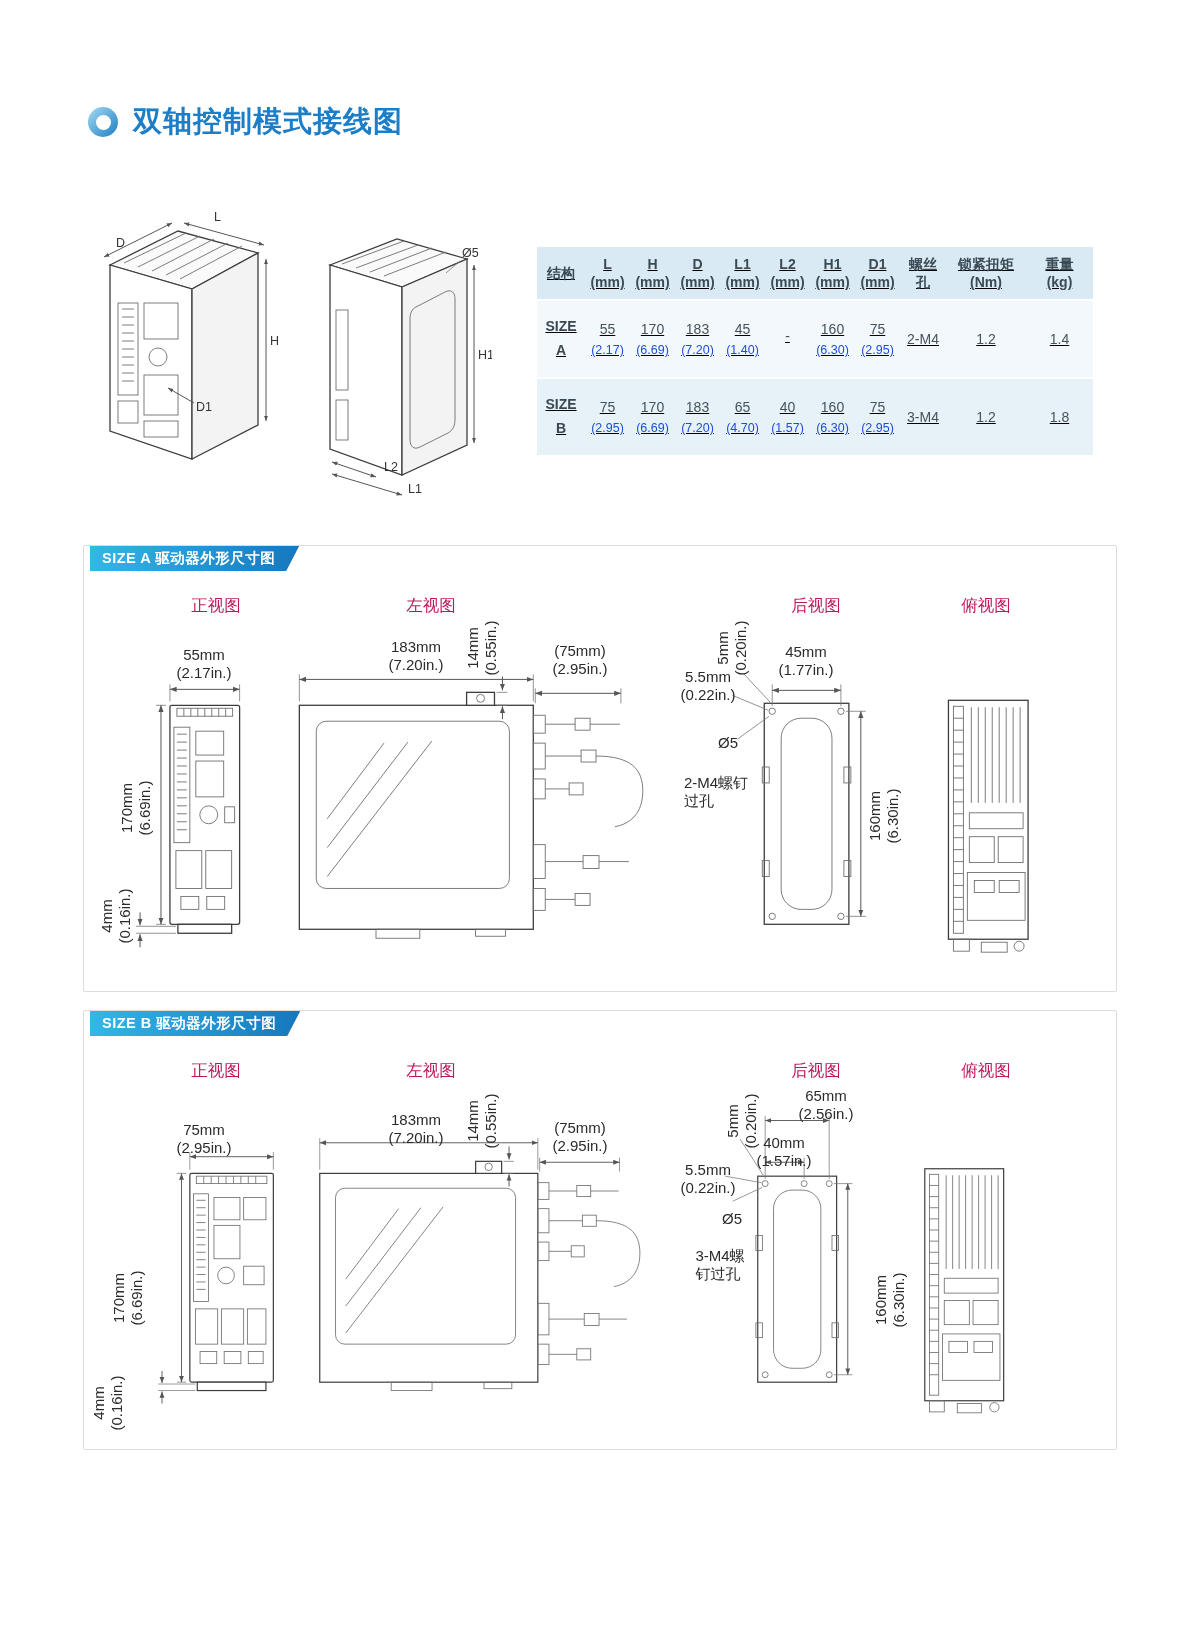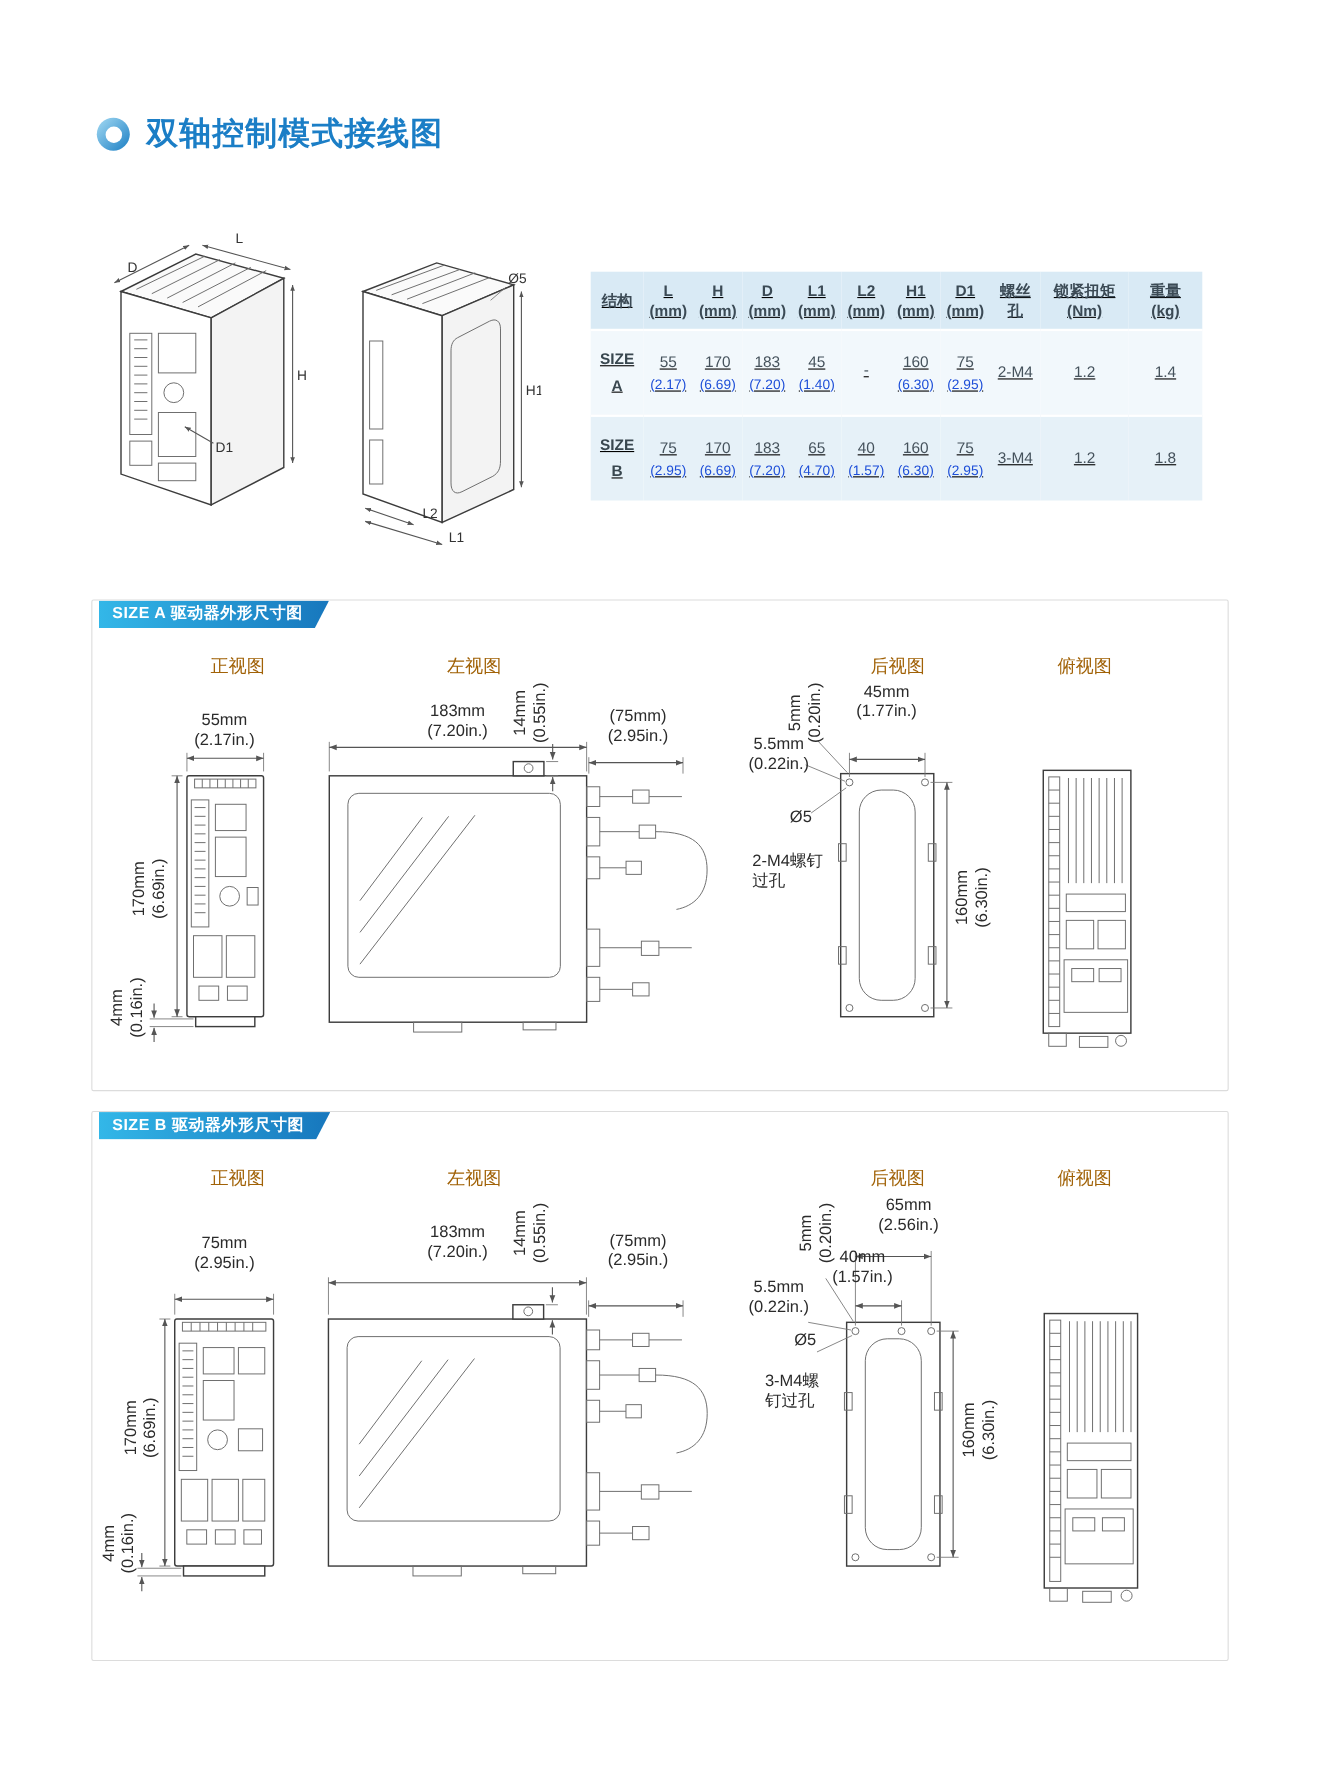--- a/index.html
+++ b/index.html
@@ -44,21 +44,21 @@
   .spec .rname span { display: block; font-size: 14px; font-weight: bold; color: #39474f; line-height: 1.7; }
 
   
   .panel { position: absolute; left: 83px; width: 1034px; background: #fff;
            border: 1px solid #dcdcdc; border-radius: 2px; }
   .tab { position: absolute; top: 0; left: 6px; height: 25px; line-height: 25px;
          padding: 0 24px 0 12px; color: #fff; font-size: 14.5px; font-weight: bold; letter-spacing: .5px;
          background: linear-gradient(90deg, #33b7e8, #1777bd);
          clip-path: polygon(0 0, 100% 0, calc(100% - 13px) 100%, 0 100%); }
   .vlabel { position: absolute; top: 60px; transform: translate(-50%,-50%);
-            font-size: 16.5px; color: #a16207; white-space: nowrap; }
+            font-size: 16.5px; color: #be185d; white-space: nowrap; }
   .draw { position: absolute; inset: 0; width: 100%; height: 100%; }
   .dlabel { position: absolute; transform: translate(-50%,-50%); font-size: 15px; color: #2b2b2b;
             line-height: 1.18; text-align: center; white-space: nowrap; }
   .dlabel.rot { transform: translate(-50%,-50%) rotate(-90deg); }
   .dlabel.left { text-align: left; }
 </style>
 </head>
 <body>
 
 <div class="page">
@@ -414,42 +414,42 @@
       <div>(0.55in.)</div>
     </div>
     <div class="dlabel" style="left:496px;top:114px">
       <div>(75mm)</div>
       <div>(2.95in.)</div>
     </div>
     <div class="dlabel rot" style="left:648px;top:102px">
       <div>5mm</div>
       <div>(0.20in.)</div>
     </div>
-    <div class="dlabel" style="left:722px;top:92px">
+    <div class="dlabel" style="left:722px;top:115px">
       <div>45mm</div>
       <div>(1.77in.)</div>
     </div>
     <div class="dlabel" style="left:624px;top:140px">
       <div>5.5mm</div>
       <div>(0.22in.)</div>
     </div>
     <div class="dlabel" style="left:644px;top:197px">
       <div>Ø5</div>
     </div>
     <div class="dlabel left" style="left:632px;top:246px">
       <div>2-M4螺钉</div>
       <div>过孔</div>
     </div>
     <div class="dlabel rot" style="left:800px;top:270px">
       <div>160mm</div>
       <div>(6.30in.)</div>
     </div>
   </section>
 
-  <section class="panel" style="top:1010px;height:500px">
+  <section class="panel" style="top:1010px;height:440px">
     <div class="tab">SIZE B 驱动器外形尺寸图</div>
     <div class="vlabel" style="left:132px">正视图</div>
     <div class="vlabel" style="left:347px">左视图</div>
     <div class="vlabel" style="left:732px">后视图</div>
     <div class="vlabel" style="left:902px">俯视图</div>
 
     <svg class="draw" viewBox="0 0 1034 472">
       <defs>
         <marker id="aB" viewBox="0 0 10 10" refX="9" refY="5" markerWidth="7.5" markerHeight="7.5" orient="auto-start-reverse">
           <path d="M0,1.5 L9,5 L0,8.5 z" fill="#555"></path>

